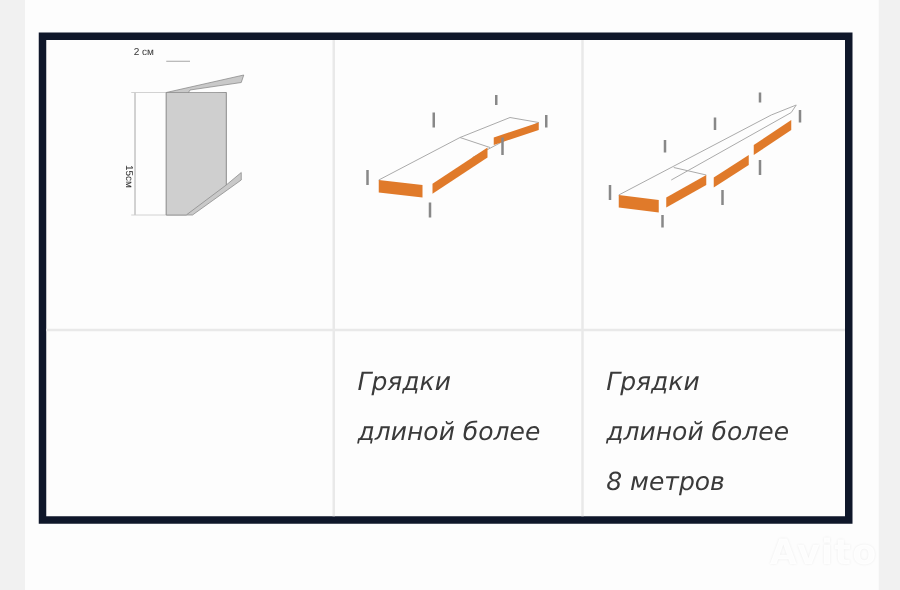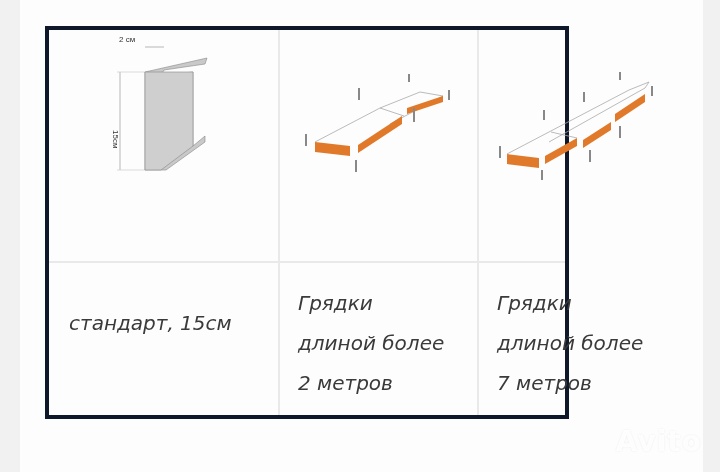--- a/index.html
+++ b/index.html
@@ -1,18 +1,18 @@
 <!DOCTYPE html>
 <html><head>
 <meta charset="utf-8">
 <style>
   html,body{margin:0;padding:0;}
   body{width:720px;height:472px;background:#f1f1f1;position:relative;overflow:hidden;font-family:"DejaVu Sans",sans-serif;}
   .page{position:absolute;left:20px;top:0;width:683px;height:472px;background:#fdfdfd;}
-  .table{position:absolute;left:25px;top:26px;width:524px;height:393px;border:4px solid #0f172a;box-sizing:border-box;background:#fdfdfd;}
+  .table{position:absolute;left:11px;top:26px;width:651px;height:393px;border:6px solid #0f172a;box-sizing:border-box;background:#fdfdfd;}
   .cell{position:absolute;box-sizing:border-box;}
   .vline{position:absolute;top:0;width:2px;height:100%;background:#e9e9e9;}
   .hline{position:absolute;left:0;top:231px;width:100%;height:2px;background:#e9e9e9;}
   .caption{position:absolute;font-style:italic;font-size:20px;line-height:40px;color:#3a3a3a;}
   .watermark{position:absolute;right:18px;bottom:14px;font-size:28px;font-weight:bold;color:rgba(255,255,255,0.9);text-shadow:0 0 2px rgba(0,0,0,0.08);letter-spacing:1px;}
 </style>
 </head>
 <body>
 
 <div class="page">
@@ -64,33 +64,31 @@
         <rect x="140" y="96" width="2" height="12" fill="#888"></rect>
         <rect x="64" y="80" width="2" height="10" fill="#888"></rect>
         <rect x="104" y="62" width="2" height="10" fill="#888"></rect>
         <rect x="140" y="42" width="2" height="8" fill="#888"></rect>
         <rect x="172" y="56" width="2" height="10" fill="#888"></rect>
       </svg>
     </div>
 
     <div class="cell" style="left:0;top:233px;width:229px;height:158px">
       <div class="caption" style="left:20px;top:40px">
-        <div>стандарт, 15см</div>
       </div>
     </div>
     <div class="cell" style="left:231px;top:233px;width:197px;height:158px">
       <div class="caption" style="left:18px;top:20px">
         <div>Грядки</div>
         <div>длиной более</div>
-        <div>2 метров</div>
       </div>
     </div>
     <div class="cell" style="left:430px;top:233px;width:219px;height:158px">
       <div class="caption" style="left:18px;top:20px">
         <div>Грядки</div>
         <div>длиной более</div>
-        <div>7 метров</div>
+        <div>8 метров</div>
       </div>
     </div>
   </div>
 </div>
 
 <div class="watermark">Avito</div>
 
 </body></html>

